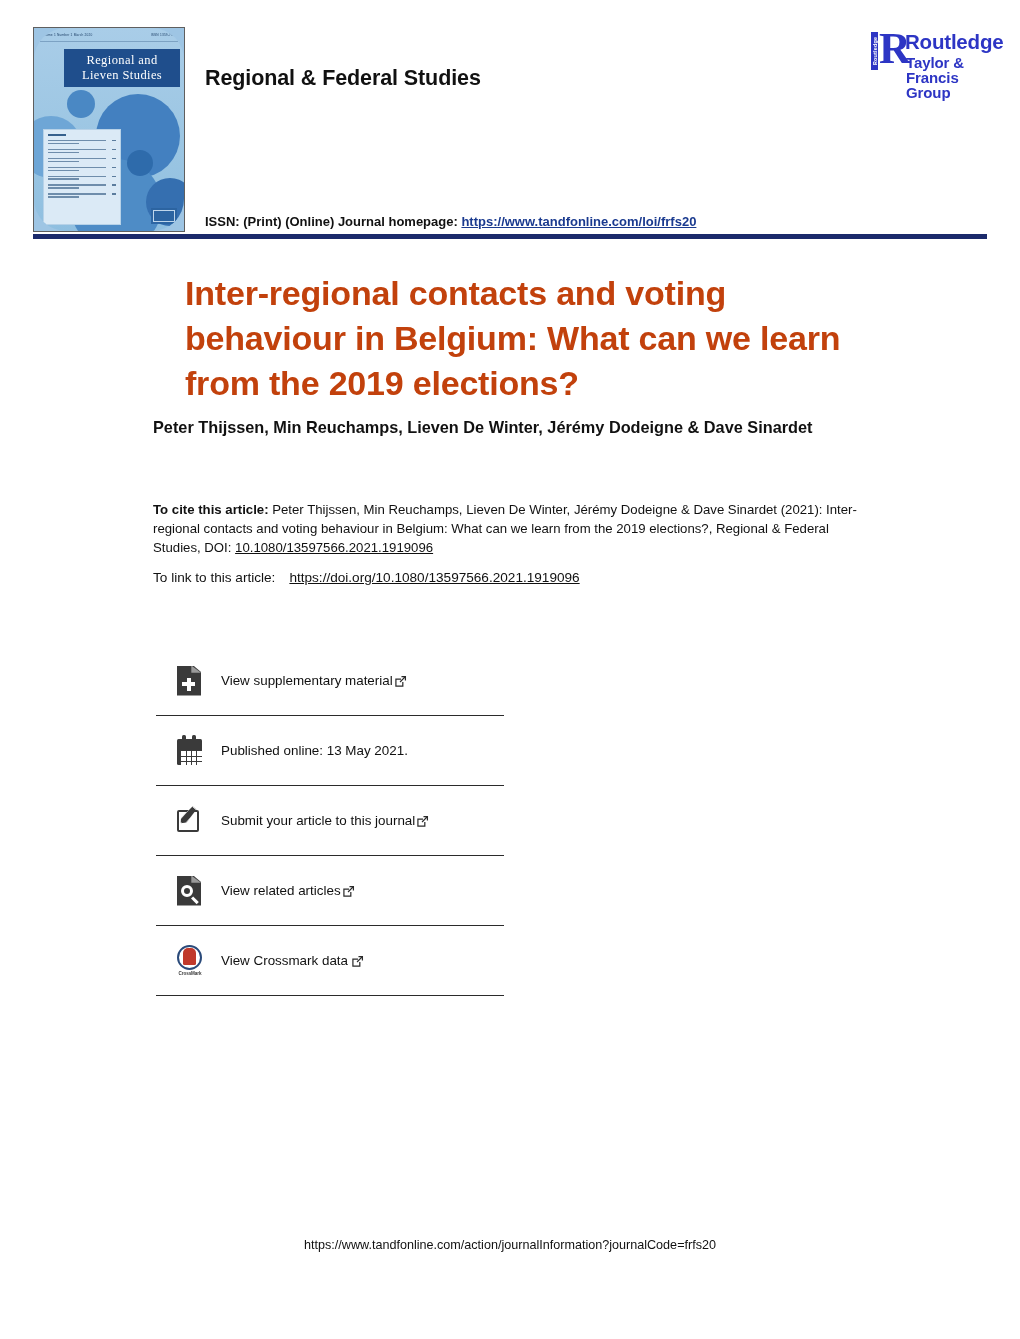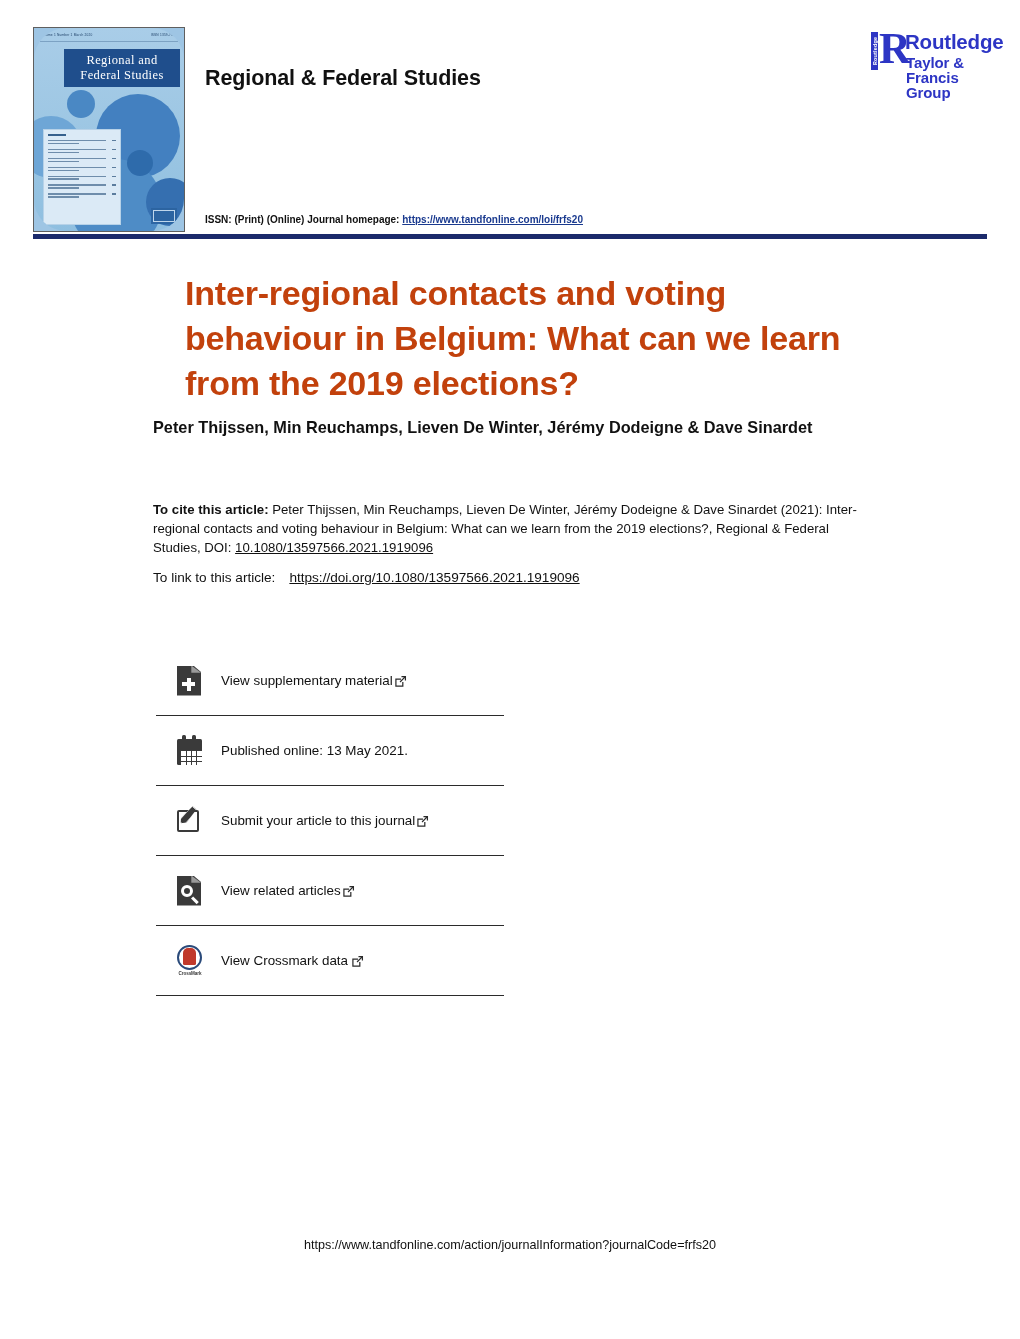--- a/index.html
+++ b/index.html
@@ -212,21 +212,21 @@
     font-weight: bold;
     color: #2d35c4;
     letter-spacing: -0.1px;
     line-height: 1;
   }
 
   .issn-line {
     position: absolute;
     left: 172px;
     top: 187px;
-    font-size: 10px;
+    font-size: 13px;
     font-weight: bold;
     color: #111111;
     white-space: nowrap;
   }
   .issn-line a {
     color: #1a3a8f;
     text-decoration: underline;
   }
 
   .rule-navy {
@@ -472,21 +472,21 @@
 
         <div class="cv-circ cv-c3"></div>
         <div class="cv-circ cv-c1"></div>
         <div class="cv-circ cv-c2"></div>
         <div class="cv-circ cv-c5"></div>
         <div class="cv-circ cv-c6"></div>
         <div class="cv-circ cv-c4"></div>
 
         <div class="cv-titlebox">
           <span>Regional and</span>
-          <span>Federal Studies</span>
+          <span>Lieven Studies</span>
         </div>
 
         <div class="cv-toc">
           <div class="cv-toc-h"></div>
           <div class="cv-toc-row">
               <i></i>
               <i></i>
               <span class="cv-toc-pg"></span>
             </div>
           <div class="cv-toc-row">

